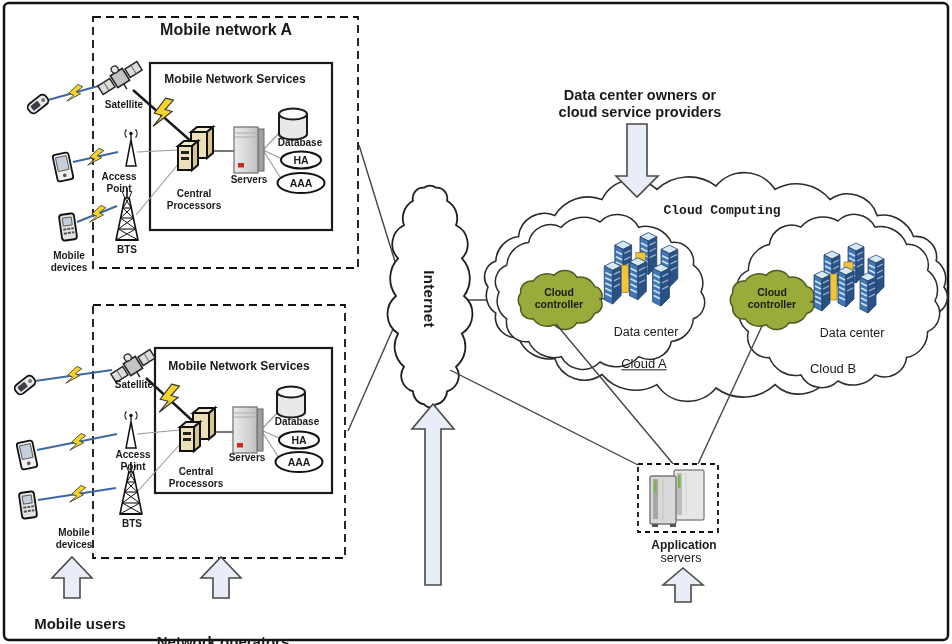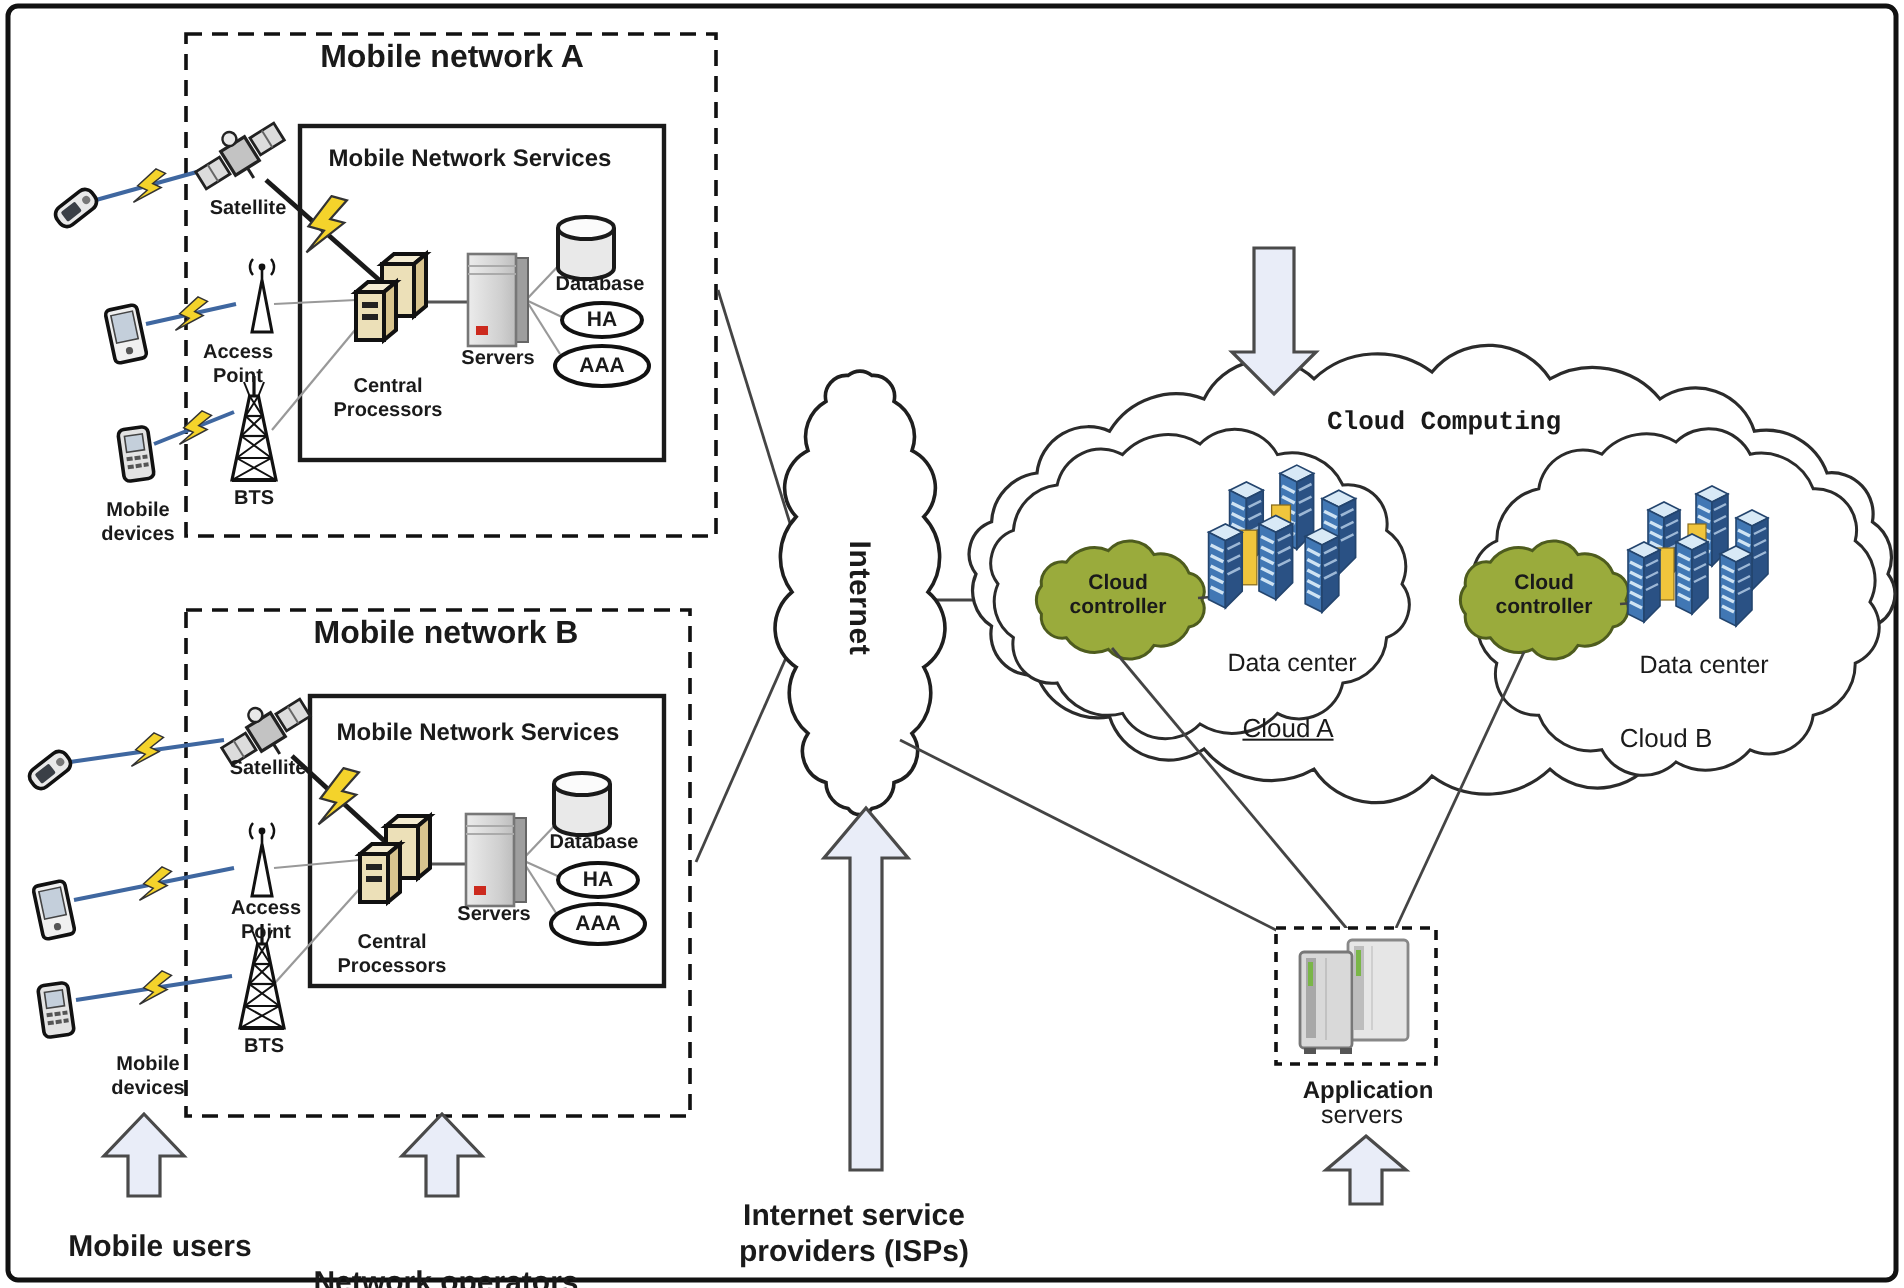--- a/index.html
+++ b/index.html
@@ -290,21 +290,20 @@
 <div class="lb t11b" style="left:127px;top:250px;">BTS</div>
 <div class="lb t11b" style="left:194px;top:200px;">Central
 Processors</div>
 <div class="lb t11b" style="left:249px;top:180px;">Servers</div>
 <div class="lb t11b" style="left:300px;top:143px;">Database</div>
 <div class="lb t10b" style="left:301px;top:160px;">HA</div>
 <div class="lb t10b" style="left:301px;top:183px;">AAA</div>
 <div class="lb t11b" style="left:69px;top:262px;">Mobile
 devices</div>
 
-<div class="lb t16" style="left:223px;top:318px;">Mobile network B</div>
 <div class="lb t12b" style="left:239px;top:366px;">Mobile Network Services</div>
 <div class="lb t11b" style="left:134px;top:385px;">Satellite</div>
 <div class="lb t11b" style="left:133px;top:461px;">Access
 Point</div>
 <div class="lb t11b" style="left:132px;top:524px;">BTS</div>
 <div class="lb t11b" style="left:196px;top:478px;">Central
 Processors</div>
 <div class="lb t11b" style="left:247px;top:458px;">Servers</div>
 <div class="lb t11b" style="left:297px;top:422px;">Database</div>
 <div class="lb t10b" style="left:299px;top:440px;">HA</div>
@@ -315,21 +314,21 @@
 <div class="lb t15b rot" style="left:429px;top:299px;">Internet</div>
 <div class="lb t13b" style="left:722px;top:211px;">Cloud Computing</div>
 <div class="lb t10b" style="left:559px;top:298px;">Cloud
 controller</div>
 <div class="lb t12" style="left:646px;top:332px;">Data center</div>
 <div class="lb t13" style="left:644px;top:364px;text-decoration:underline;">Cloud A</div>
 <div class="lb t10b" style="left:772px;top:298px;">Cloud
 controller</div>
 <div class="lb t12" style="left:852px;top:333px;">Data center</div>
 <div class="lb t13" style="left:833px;top:369px;">Cloud B</div>
+<div class="lb t14sb" style="left:640px;top:104px;">Data center owners or
+cloud service providers</div>
 
 <div class="lb t12b" style="left:684px;top:545px;">Application</div>
 <div class="lb t12" style="left:681px;top:558px;">servers</div>
 
 <div class="lb t15sb" style="left:80px;top:624px;">Mobile users</div>
 <div class="lb t15sb" style="left:223px;top:642px;">Network operators</div>
-<div class="lb t15sb" style="left:427px;top:617px;">Internet service
-providers (ISPs)</div>
 </div>
 
 </body></html>

